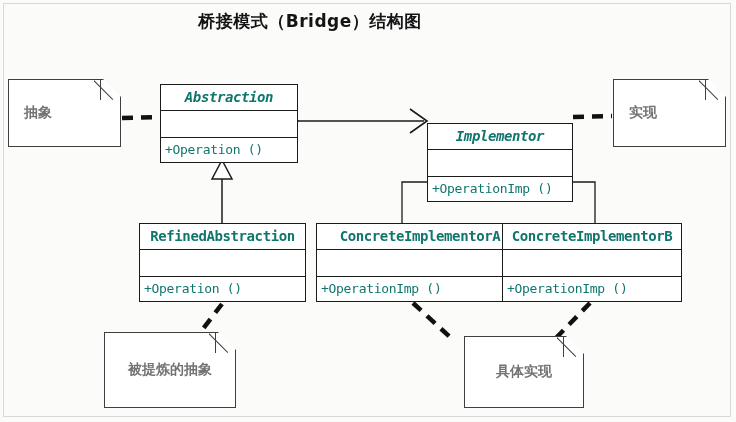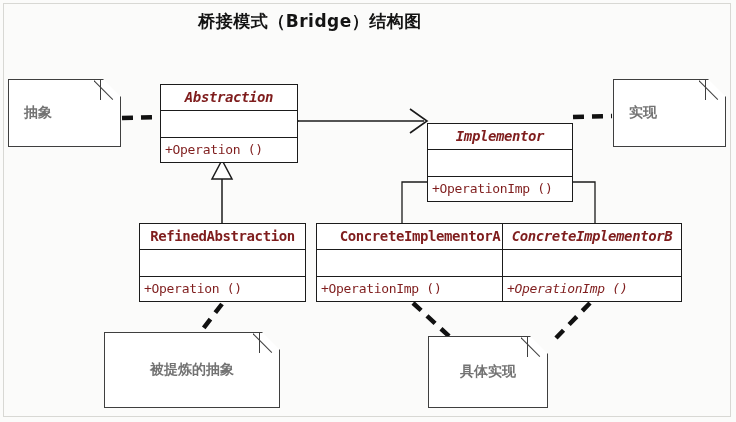--- a/index.html
+++ b/index.html
@@ -44,21 +44,21 @@
     overflow: visible;
   }
 
   
   .uml {
     position: absolute;
     box-sizing: border-box;
     border: 1.4px solid #1b1b1b;
     background: #ffffff;
     font-family: "DejaVu Sans Mono", monospace;
-    color: #7f1d1d;
+    color: #0f766e;
   }
   .uml .name {
     text-align: center;
     font-size: 14px;
     font-weight: bold;
     border-bottom: 1.4px solid #1b1b1b;
     padding: 4px 2px 5px 2px;
     white-space: nowrap;
     letter-spacing: -0.4px;
   }
@@ -188,21 +188,21 @@
     <div class="attrs"></div>
     <div class="ops">+Operation ()</div>
   </div>
 
   <div class="uml" style="left:316px; top:223px; width:208px;">
     <div class="name">ConcreteImplementorA</div>
     <div class="attrs"></div>
     <div class="ops">+OperationImp ()</div>
   </div>
 
-  <div class="uml" style="left:502px; top:223px; width:180px;font-style:italic;">
+  <div class="uml" style="left:502px; top:223px; width:180px;">
     <div class="name">ConcreteImplementorB</div>
     <div class="attrs"></div>
     <div class="ops">+OperationImp ()</div>
   </div>
 
   <div class="note" style="left:8px; top:79px; width:113px; height:68px;">
     <div class="body"></div>
     <div class="fold-cut"></div>
     <div class="fold-line"></div>
     <div class="fold-edge"></div>
@@ -210,29 +210,29 @@
   </div>
 
   <div class="note" style="left:613px; top:79px; width:113px; height:68px;">
     <div class="body"></div>
     <div class="fold-cut"></div>
     <div class="fold-line"></div>
     <div class="fold-edge"></div>
     <div class="txt">实现</div>
   </div>
 
-  <div class="note centered" style="left:104px; top:332px; width:176px; height:76px;">
+  <div class="note centered" style="left:104px; top:332px; width:132px; height:76px;">
     <div class="body"></div>
     <div class="fold-cut"></div>
     <div class="fold-line"></div>
     <div class="fold-edge"></div>
     <div class="txt">被提炼的抽象</div>
   </div>
 
-  <div class="note centered" style="left:428px; top:336px; width:120px; height:72px;border-radius:31px;">
+  <div class="note centered" style="left:464px; top:336px; width:120px; height:72px;border-radius:31px;">
     <div class="body"></div>
     <div class="fold-cut"></div>
     <div class="fold-line"></div>
     <div class="fold-edge"></div>
     <div class="txt">具体实现</div>
   </div>
 
 </div>
 
 </body></html>

